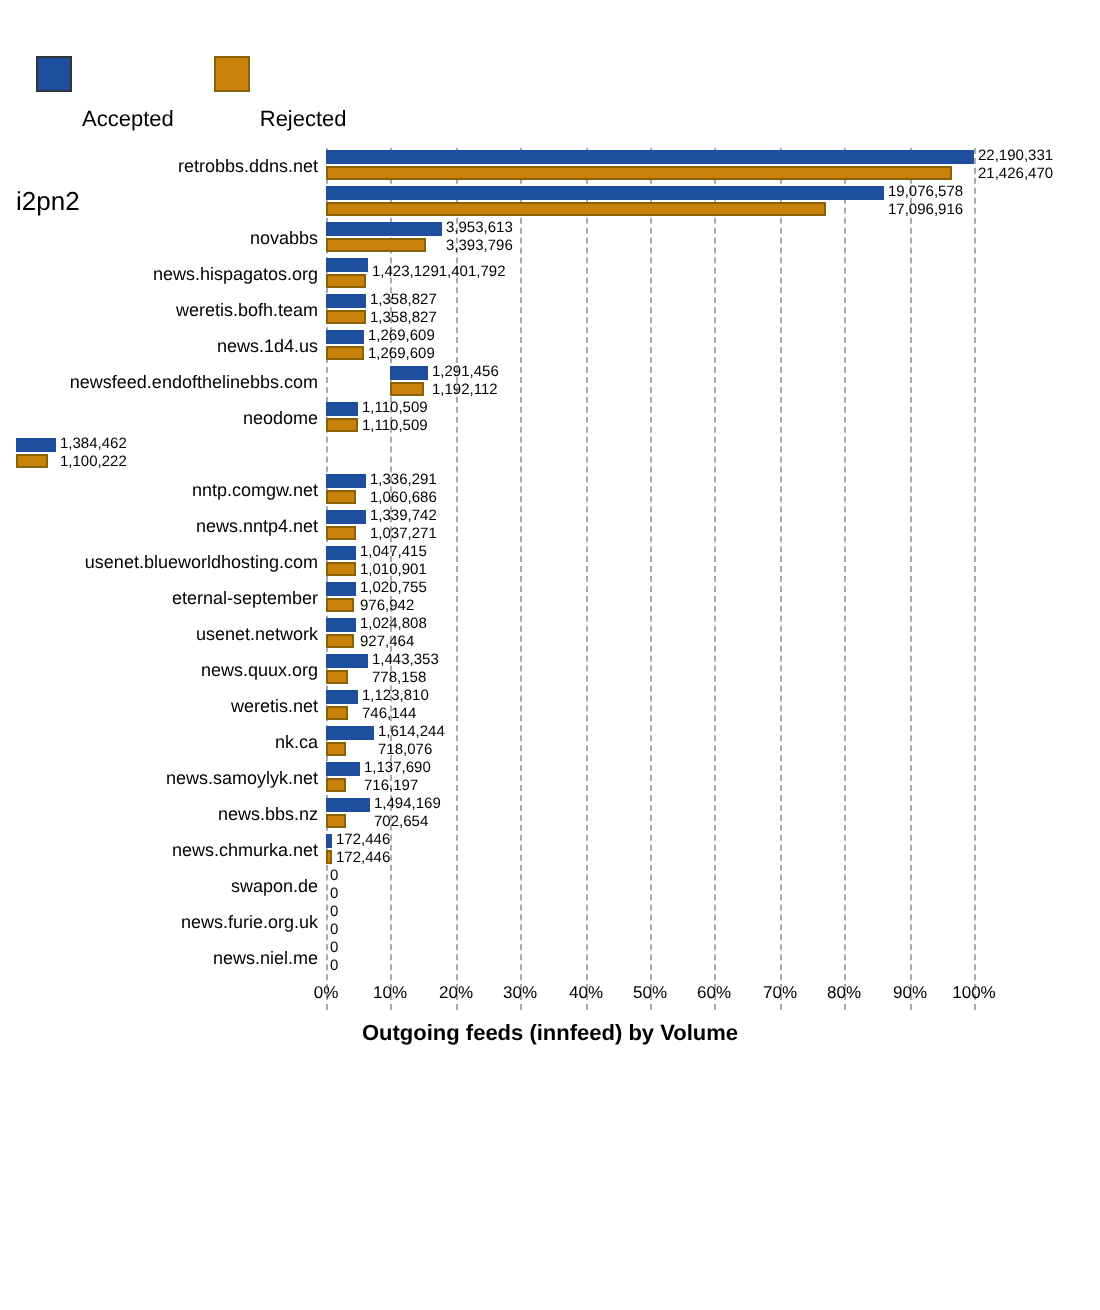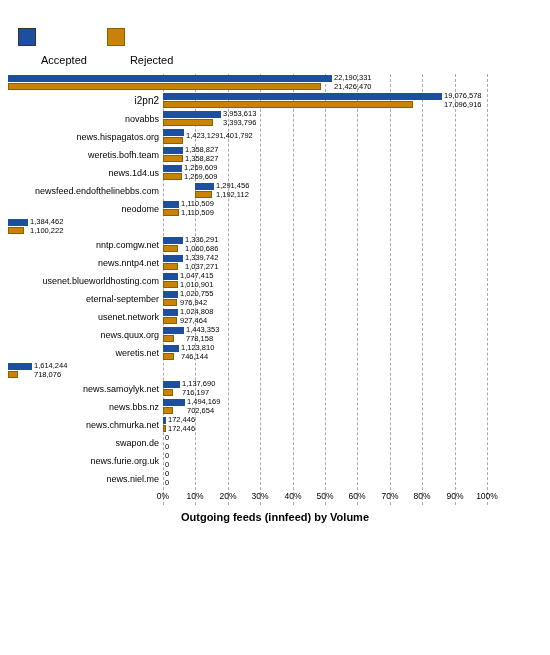--- a/index.html
+++ b/index.html
@@ -72,33 +72,34 @@
         <div style="position: absolute; top: 0px; bottom: 0px; left: 162px; width: 1px; border-left: 1px dashed rgb(170, 170, 170);"></div>
         <div style="position: absolute; top: 0px; bottom: 0px; left: 194.4px; width: 1px; border-left: 1px dashed rgb(170, 170, 170);"></div>
         <div style="position: absolute; top: 0px; bottom: 0px; left: 226.8px; width: 1px; border-left: 1px dashed rgb(170, 170, 170);"></div>
         <div style="position: absolute; top: 0px; bottom: 0px; left: 259.2px; width: 1px; border-left: 1px dashed rgb(170, 170, 170);"></div>
         <div style="position: absolute; top: 0px; bottom: 0px; left: 291.6px; width: 1px; border-left: 1px dashed rgb(170, 170, 170);"></div>
         <div style="position: absolute; top: 0px; bottom: 0px; left: 324px; width: 1px; border-left: 1px dashed rgb(170, 170, 170);"></div>
       </div>
 
     <div id="bar-rows">
         <div style="display: flex; align-items: center; margin-bottom: 1px; height: 17px;">
+          <div style="text-align: right; width: 155px; padding-right: 4px; font-size: 9px; color: rgb(0, 0, 0); flex-shrink: 0; white-space: nowrap; overflow: hidden; text-overflow: ellipsis;">retrobbs.ddns.net</div>
           <div style="display: flex; align-items: center; flex: 1 1 0%; position: relative;">
             <div style="display: flex; flex-direction: column; justify-content: center;">
               <div style="background: rgb(30, 79, 158); width: 324px; height: 7px; display: block;"></div>
               <div style="background: rgb(200, 130, 10); width: 313px; height: 7px; display: block; border: 1px solid rgb(139, 96, 0); margin-top: 1px;"></div>
             </div>
             <div style="display: flex; flex-direction: column; margin-left: 2px; font-size: 7.5px; line-height: 1.15; color: rgb(0, 0, 0); min-width: 50px;">
               <div>22,190,331</div>
               <div>21,426,470</div>
             </div>
           </div>
         </div>
         <div style="display: flex; align-items: center; margin-bottom: 1px; height: 17px;">
-          <div style="text-align: right; width: 155px; padding-right: 4px; font-size: 10px; color: rgb(0, 0, 0); flex-shrink: 0; white-space: nowrap; overflow: hidden; text-overflow: ellipsis;">i2pn2</div>
+          <div style="width: 155px; padding-right: 4px; font-size: 13px; color: rgb(0, 0, 0); flex-shrink: 0; white-space: nowrap; overflow: hidden; text-overflow: ellipsis;">i2pn2</div>
           <div style="display: flex; align-items: center; flex: 1 1 0%; position: relative;">
             <div style="display: flex; flex-direction: column; justify-content: center;">
               <div style="background: rgb(30, 79, 158); width: 279px; height: 7px; display: block;"></div>
               <div style="background: rgb(200, 130, 10); width: 250px; height: 7px; display: block; border: 1px solid rgb(139, 96, 0); margin-top: 1px;"></div>
             </div>
             <div style="display: flex; flex-direction: column; margin-left: 2px; font-size: 7.5px; line-height: 1.15; color: rgb(0, 0, 0); min-width: 50px;">
               <div>19,076,578</div>
               <div>17,096,916</div>
             </div>
           </div>
@@ -278,20 +279,21 @@
               <div style="background: rgb(30, 79, 158); width: 16px; height: 7px; display: block;"></div>
               <div style="background: rgb(200, 130, 10); width: 11px; height: 7px; display: block; border: 1px solid rgb(139, 96, 0); margin-top: 1px;"></div>
             </div>
             <div style="display: flex; flex-direction: column; margin-left: 2px; font-size: 7.5px; line-height: 1.15; color: rgb(0, 0, 0); min-width: 50px;">
               <div>1,123,810</div>
               <div>746,144</div>
             </div>
           </div>
         </div>
         <div style="display: flex; align-items: center; margin-bottom: 1px; height: 17px;">
+          <div style="text-align: right; width: 155px; padding-right: 4px; font-size: 9px; color: rgb(0, 0, 0); flex-shrink: 0; white-space: nowrap; overflow: hidden; text-overflow: ellipsis;">nk.ca</div>
           <div style="display: flex; align-items: center; flex: 1 1 0%; position: relative;">
             <div style="display: flex; flex-direction: column; justify-content: center;">
               <div style="background: rgb(30, 79, 158); width: 24px; height: 7px; display: block;"></div>
               <div style="background: rgb(200, 130, 10); width: 10px; height: 7px; display: block; border: 1px solid rgb(139, 96, 0); margin-top: 1px;"></div>
             </div>
             <div style="display: flex; flex-direction: column; margin-left: 2px; font-size: 7.5px; line-height: 1.15; color: rgb(0, 0, 0); min-width: 50px;">
               <div>1,614,244</div>
               <div>718,076</div>
             </div>
           </div>

